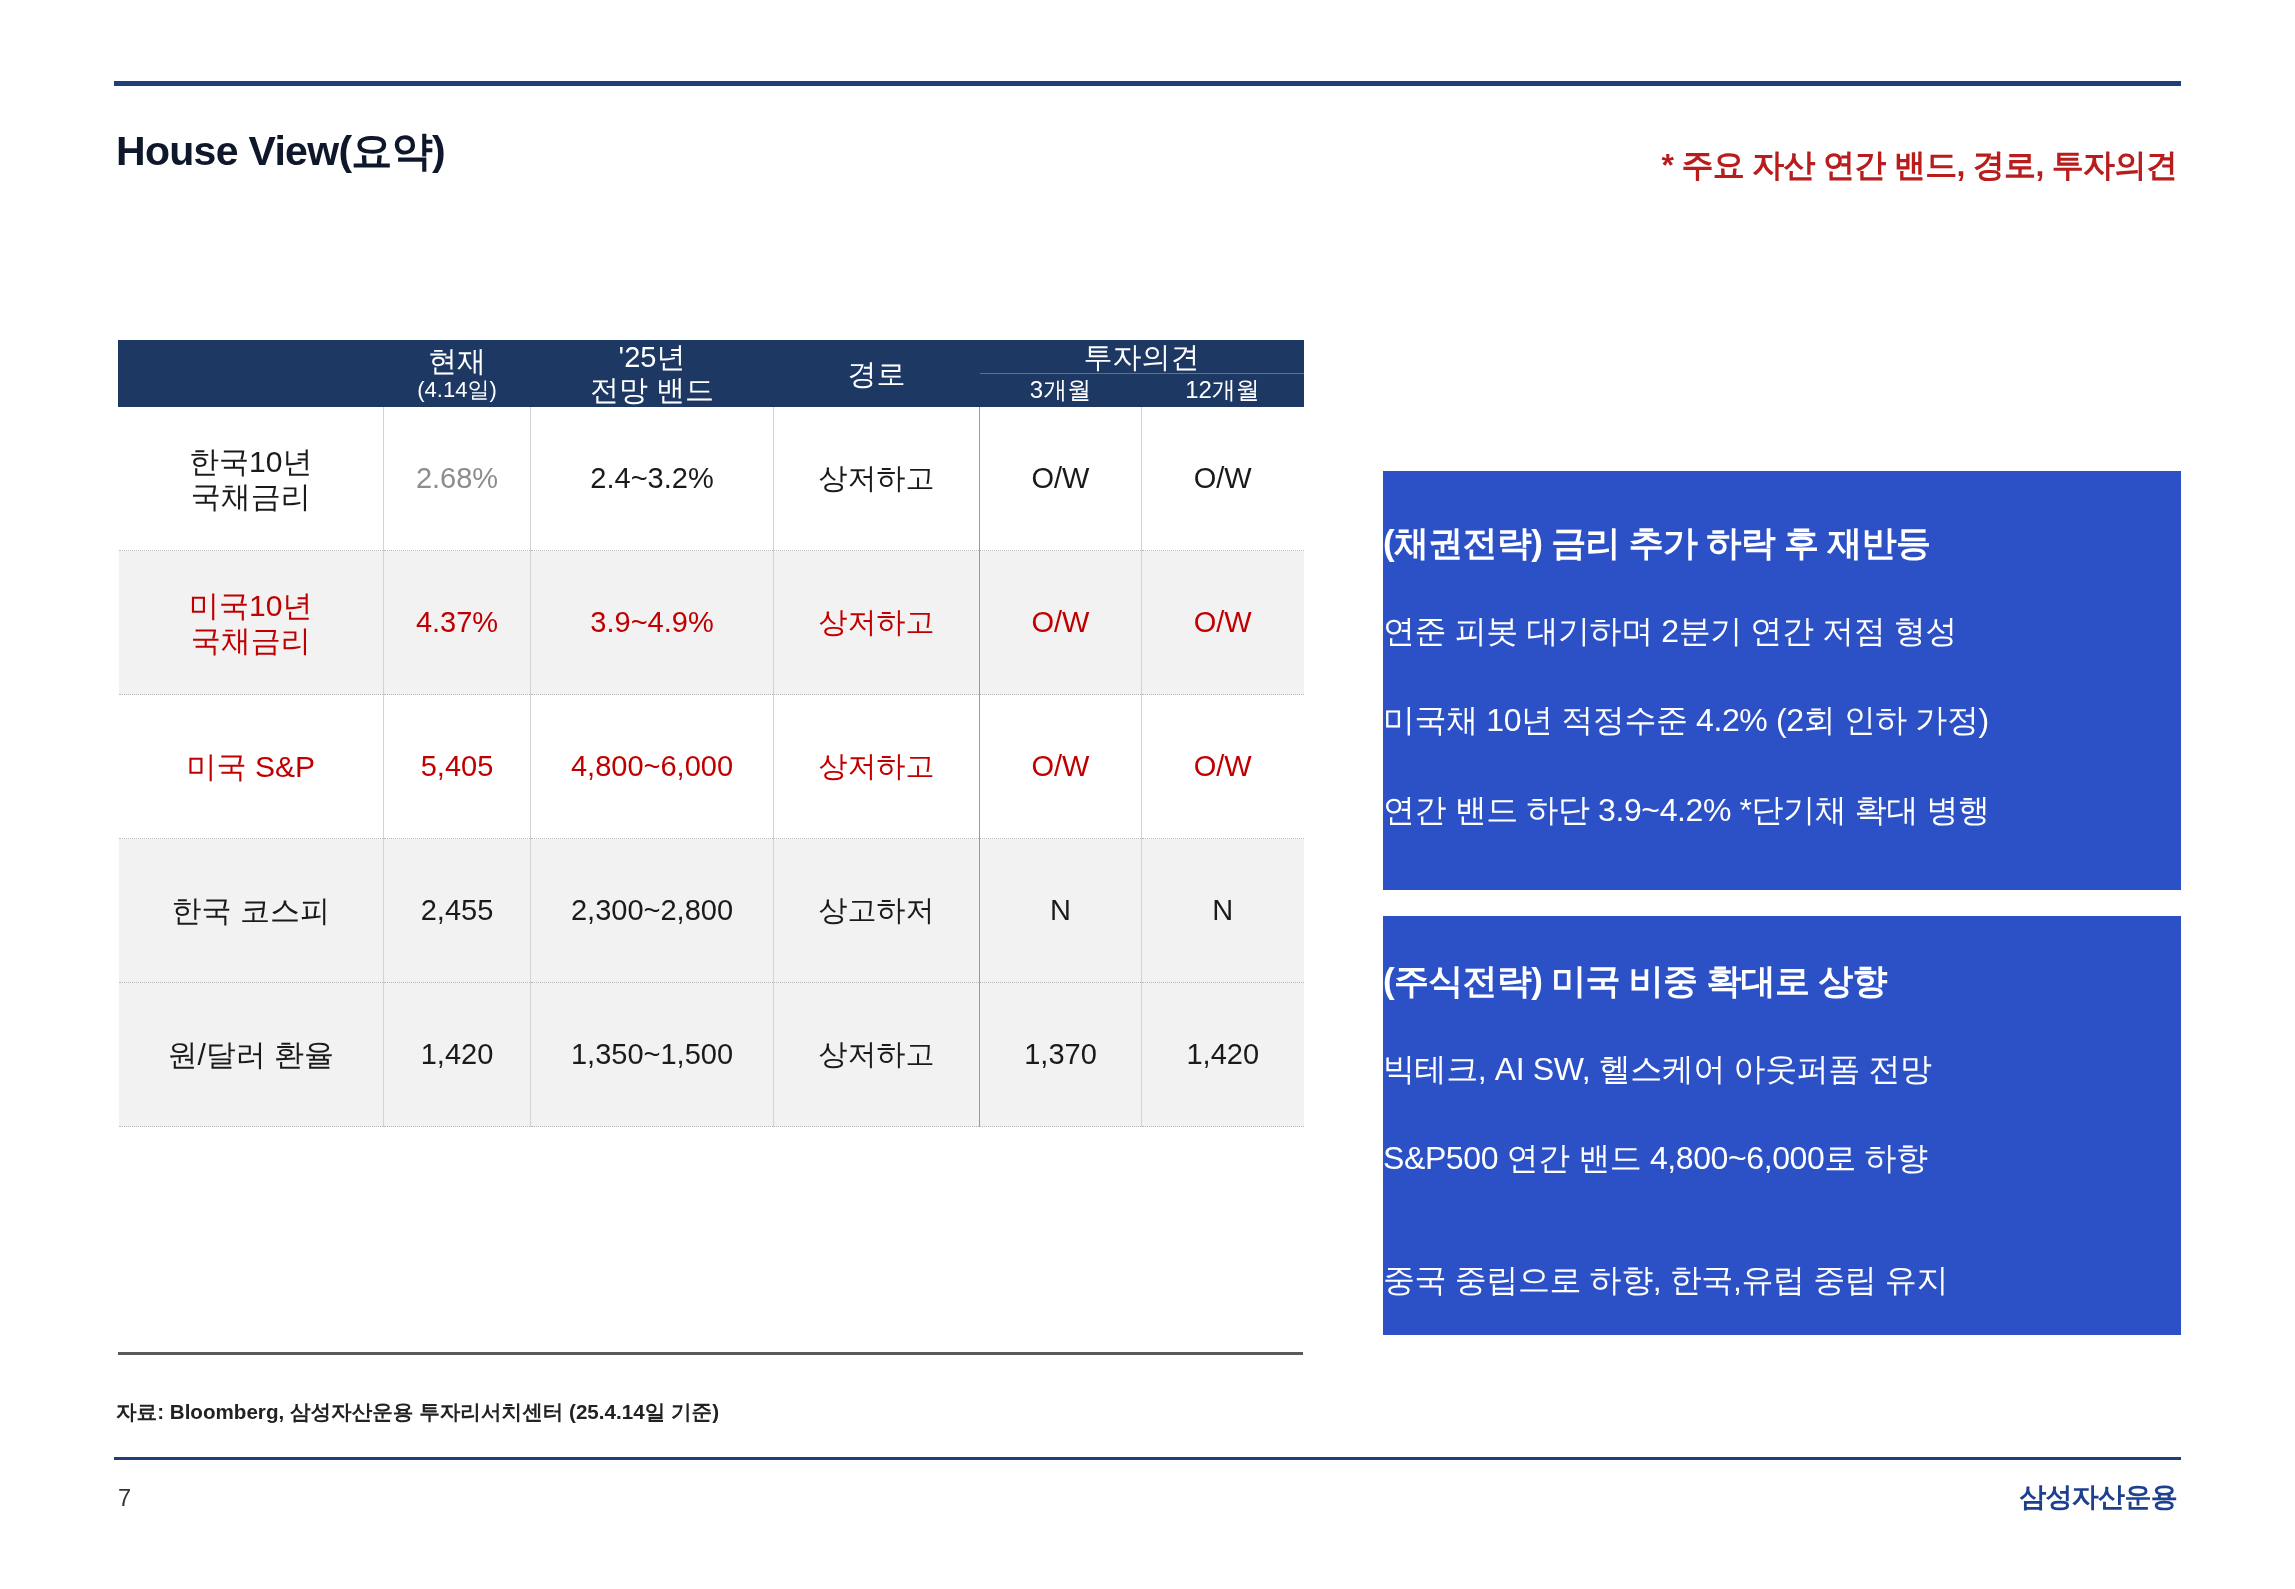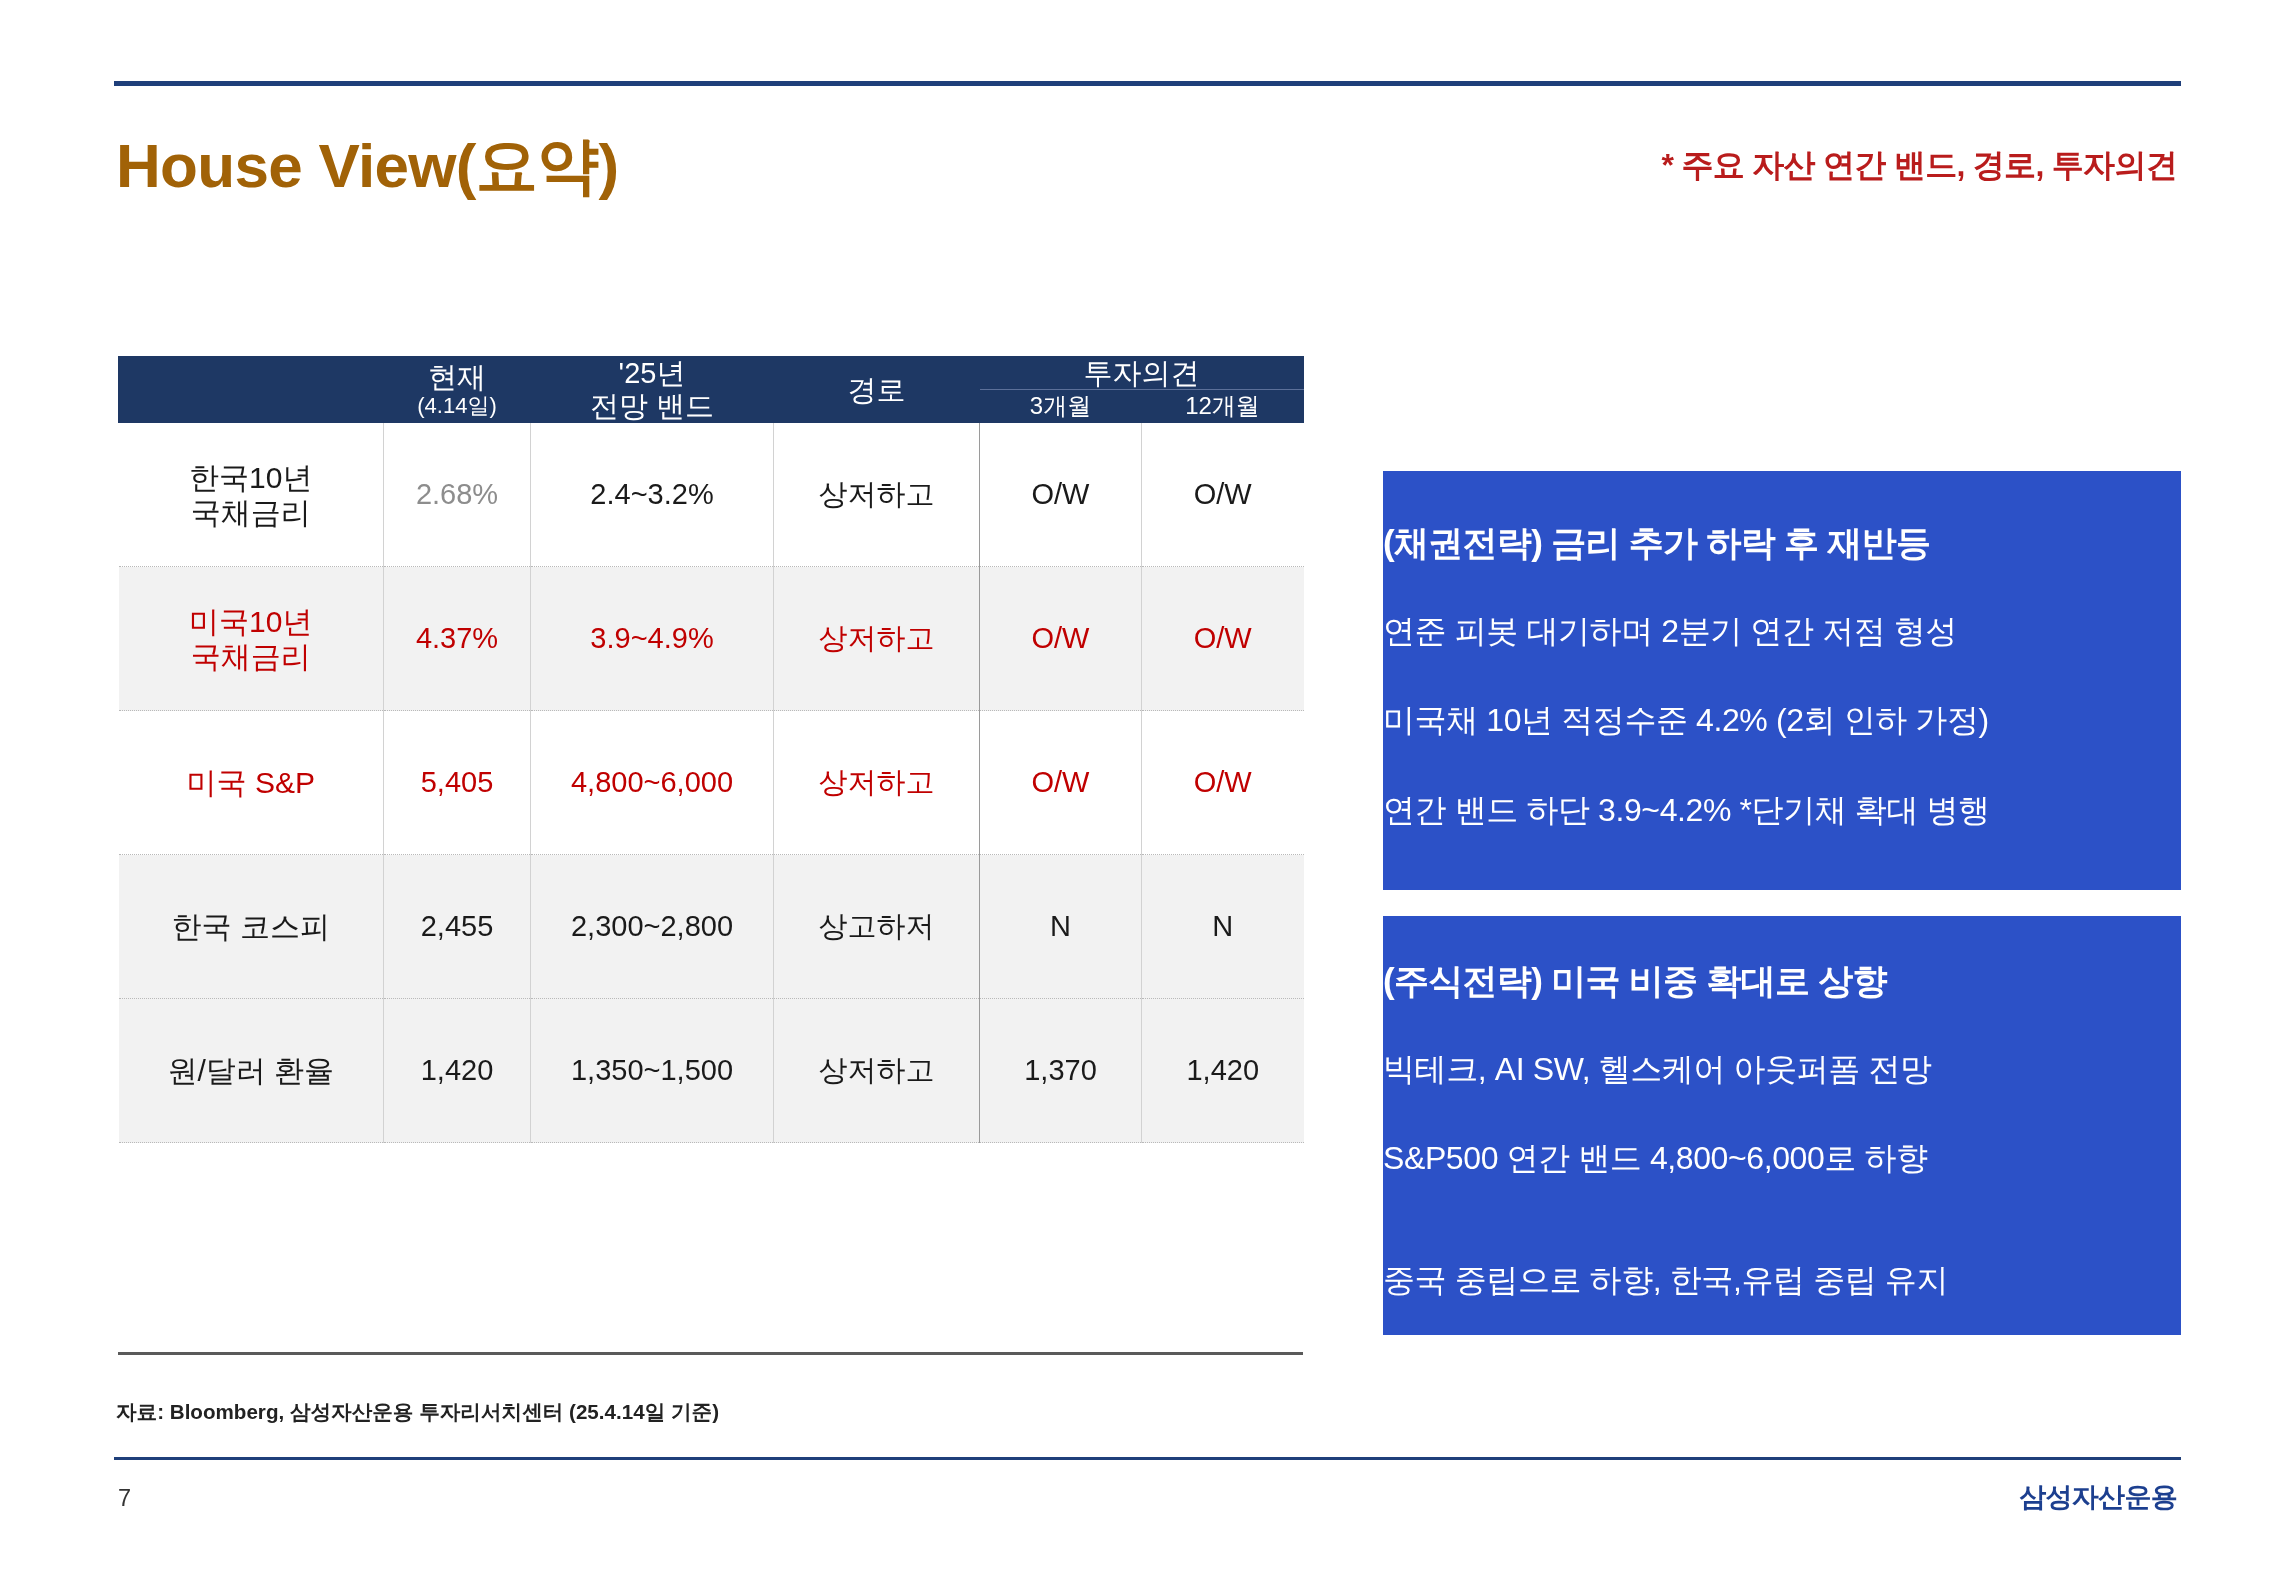--- a/index.html
+++ b/index.html
@@ -26,41 +26,41 @@
     top: 81px;
     width: 2067px;
     height: 5.2px;
     background: #1f3f7a;
   }
   
   .page-title {
     position: absolute;
     left: 116px;
     top: 124px;
-    font-size: 62px;
-    font-weight: bold;
-    color: #a16207;
+    font-size: 41px;
+    font-weight: bold;
+    color: #0f172a;
     letter-spacing: -0.7px;
     white-space: nowrap;
   }
   .page-subtitle {
     position: absolute;
     right: 118px;
     top: 144px;
     font-size: 32px;
     font-weight: bold;
     color: #b91c1c;
     white-space: nowrap;
     letter-spacing: -0.7px;
   }
   
   .table-wrap {
     position: absolute;
     left: 118px;
-    top: 356px;
+    top: 340px;
     width: 1185px;
   }
   table.hv {
     border-collapse: collapse;
     width: 1185px;
     table-layout: fixed;
   }
   table.hv th, table.hv td {
     text-align: center;
     vertical-align: middle;

